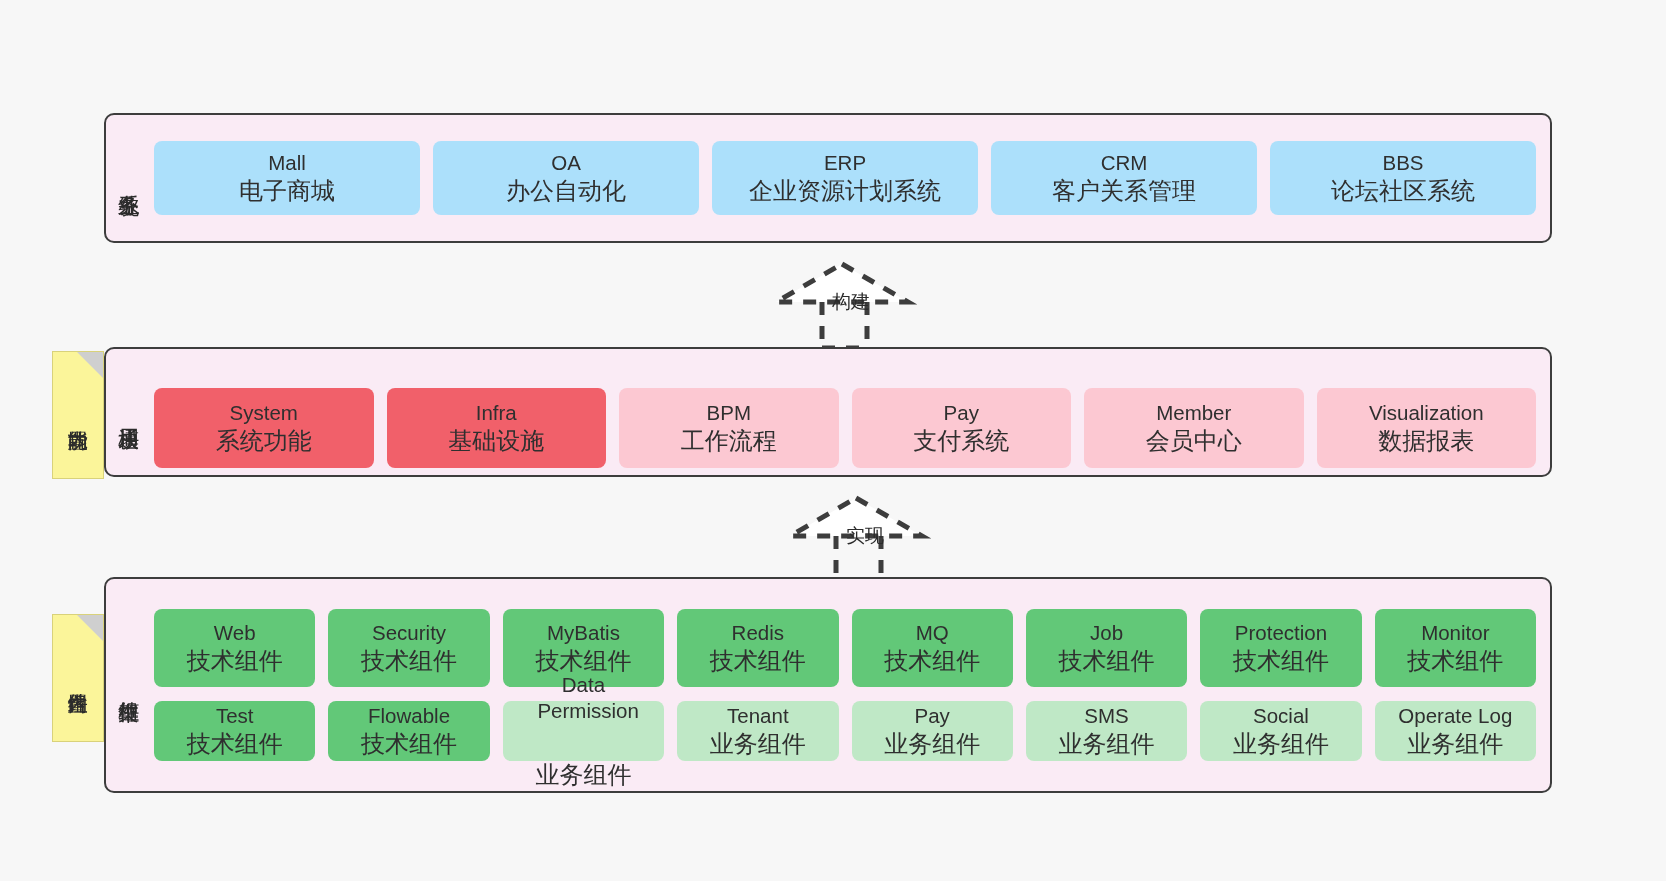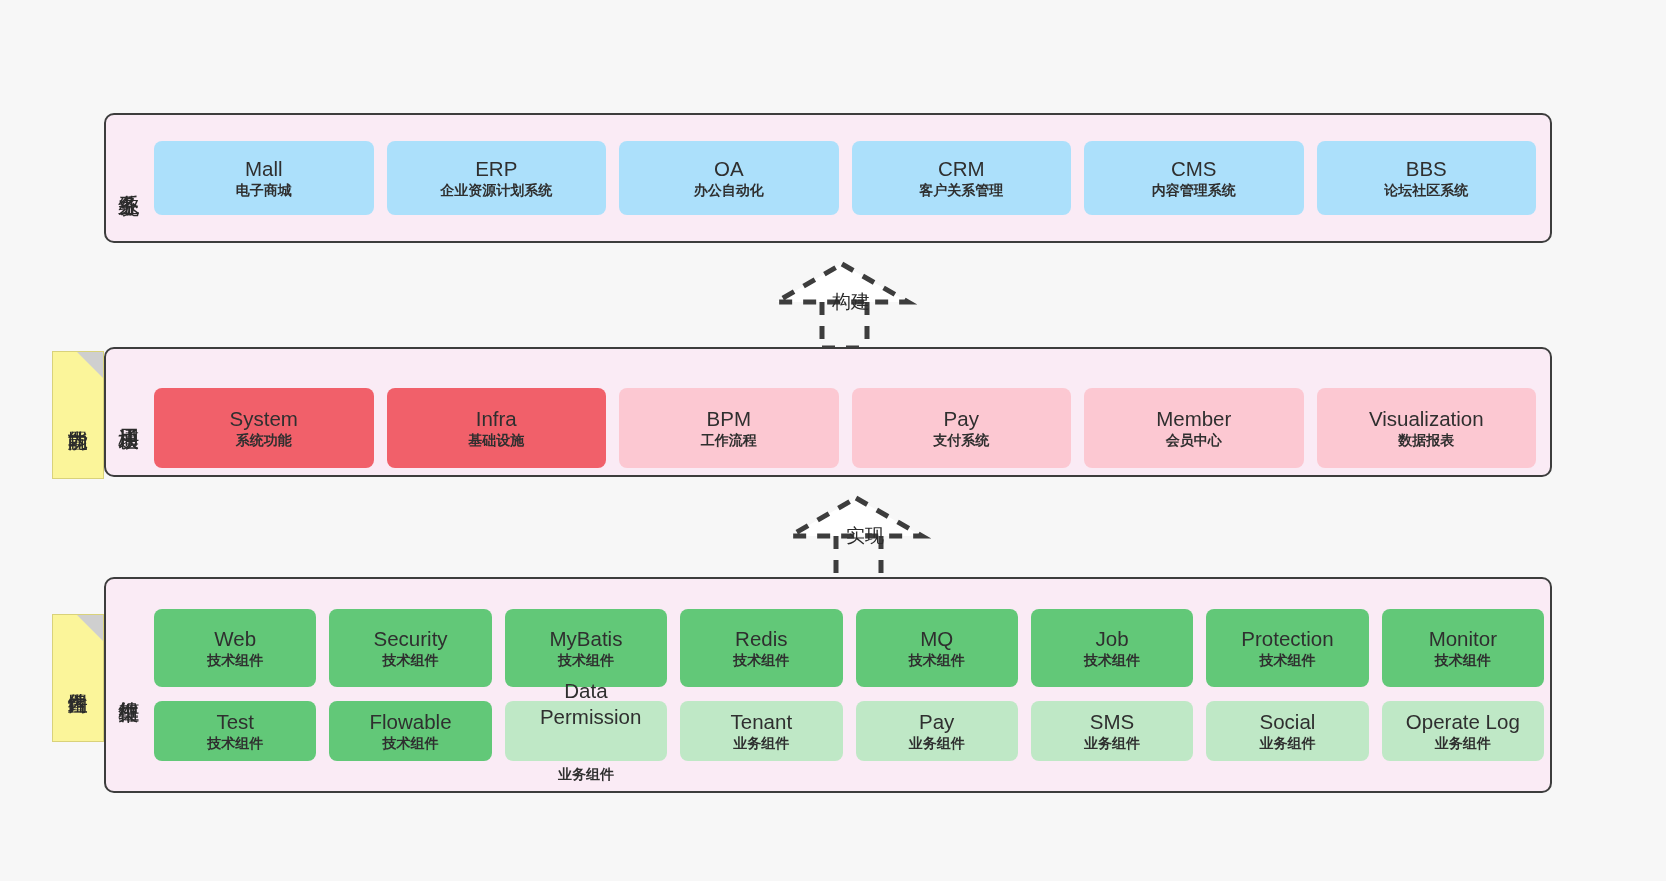--- a/index.html
+++ b/index.html
@@ -71,25 +71,24 @@
     box-sizing:border-box;
     padding:4px 6px;
   }
   .node .en{
     font-size:20.5px;
     line-height:1.26;
     color:#2f2f2f;
     white-space:nowrap;
   }
   .node .cn{
-    font-size:14px;
+    font-size:24px;
     line-height:1.26;
     color:#2f2f2f;
     white-space:nowrap;
-    font-weight:bold;
   }
   .node.wrap .en{white-space:normal;}
 
   .n-blue{background:#ace0fb;}
   .n-red{background:#f1606a;}
   .n-pink{background:#fcc8d2;}
   .n-green{background:#62c878;}
   .n-lightgreen{background:#bfe8c6;}
 
   
@@ -136,34 +135,30 @@
 
   <div class="layer" style="left:88px;top:113px;width:1448px;height:130px;">
     <div class="layer-title">业务系统</div>
     <div class="layer-body" style="padding:0 14px 0 2px;">
       <div class="row" style="height:74px;">
         <div class="node n-blue">
           <span class="en">Mall</span>
           <span class="cn">电子商城</span>
         </div>
         <div class="node n-blue">
+          <span class="en">OA</span>
+          <span class="cn">办公自动化</span>
+        </div>
+        <div class="node n-blue">
           <span class="en">ERP</span>
           <span class="cn">企业资源计划系统</span>
         </div>
         <div class="node n-blue">
-          <span class="en">OA</span>
-          <span class="cn">办公自动化</span>
-        </div>
-        <div class="node n-blue">
           <span class="en">CRM</span>
           <span class="cn">客户关系管理</span>
-        </div>
-        <div class="node n-blue">
-          <span class="en">CMS</span>
-          <span class="cn">内容管理系统</span>
         </div>
         <div class="node n-blue">
           <span class="en">BBS</span>
           <span class="cn">论坛社区系统</span>
         </div>
       </div>
     </div>
   </div>
 
   <div class="conn" style="left:758px;top:258px;width:160px;height:92px;">
@@ -226,21 +221,21 @@
     <div class="conn-label" style="left:58px;top:34px;">实现</div>
   </div>
 
   <div class="note" style="left:36px;top:614px;width:52px;height:128px;">
     <span>内置组件</span>
     <span class="fold"></span>
   </div>
 
   <div class="layer" style="left:88px;top:577px;width:1448px;height:216px;">
     <div class="layer-title">框架组件</div>
-    <div class="layer-body" style="padding:0 6px 0 2px;">
+    <div class="layer-body" style="padding:0 14px 0 2px;">
       <div class="rows">
 
         <div class="row" style="height:78px;">
           <div class="node n-green">
             <span class="en">Web</span>
             <span class="cn">技术组件</span>
           </div>
           <div class="node n-green">
             <span class="en">Security</span>
             <span class="cn">技术组件</span>

